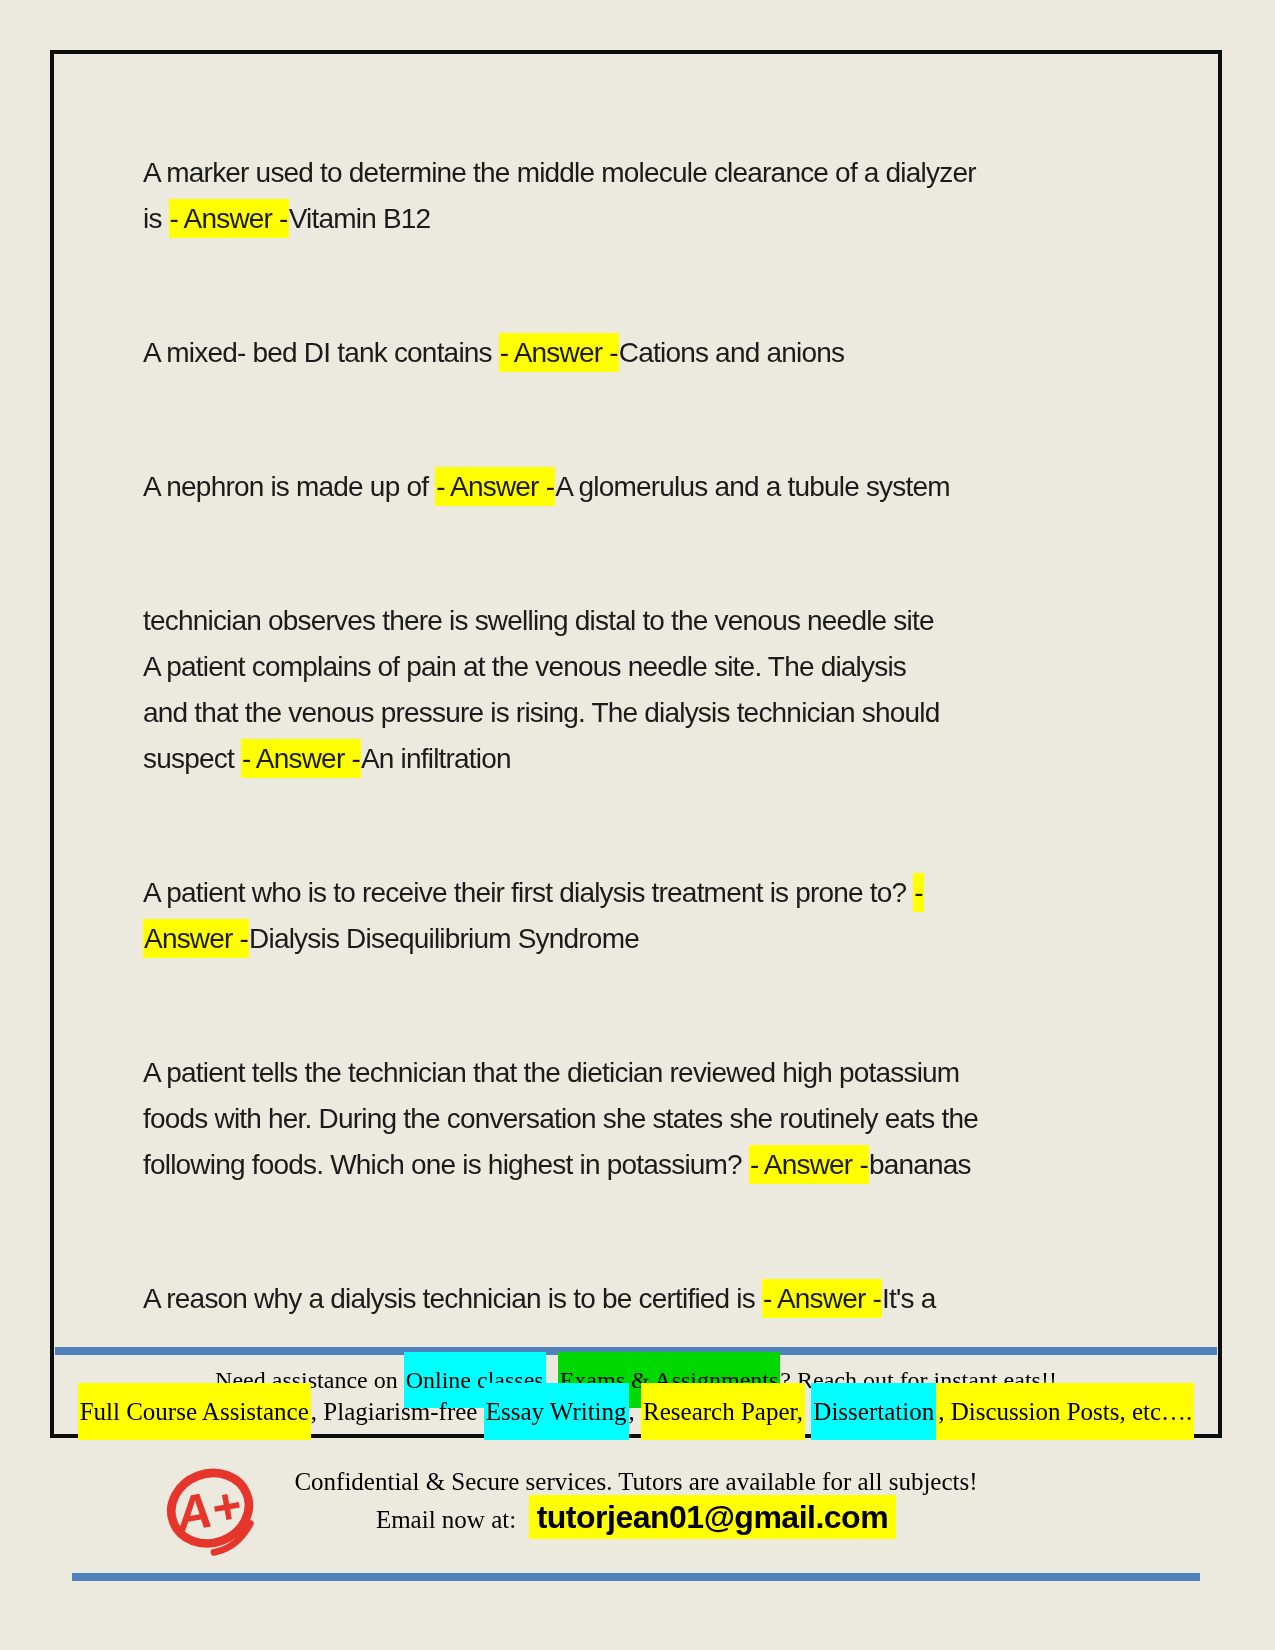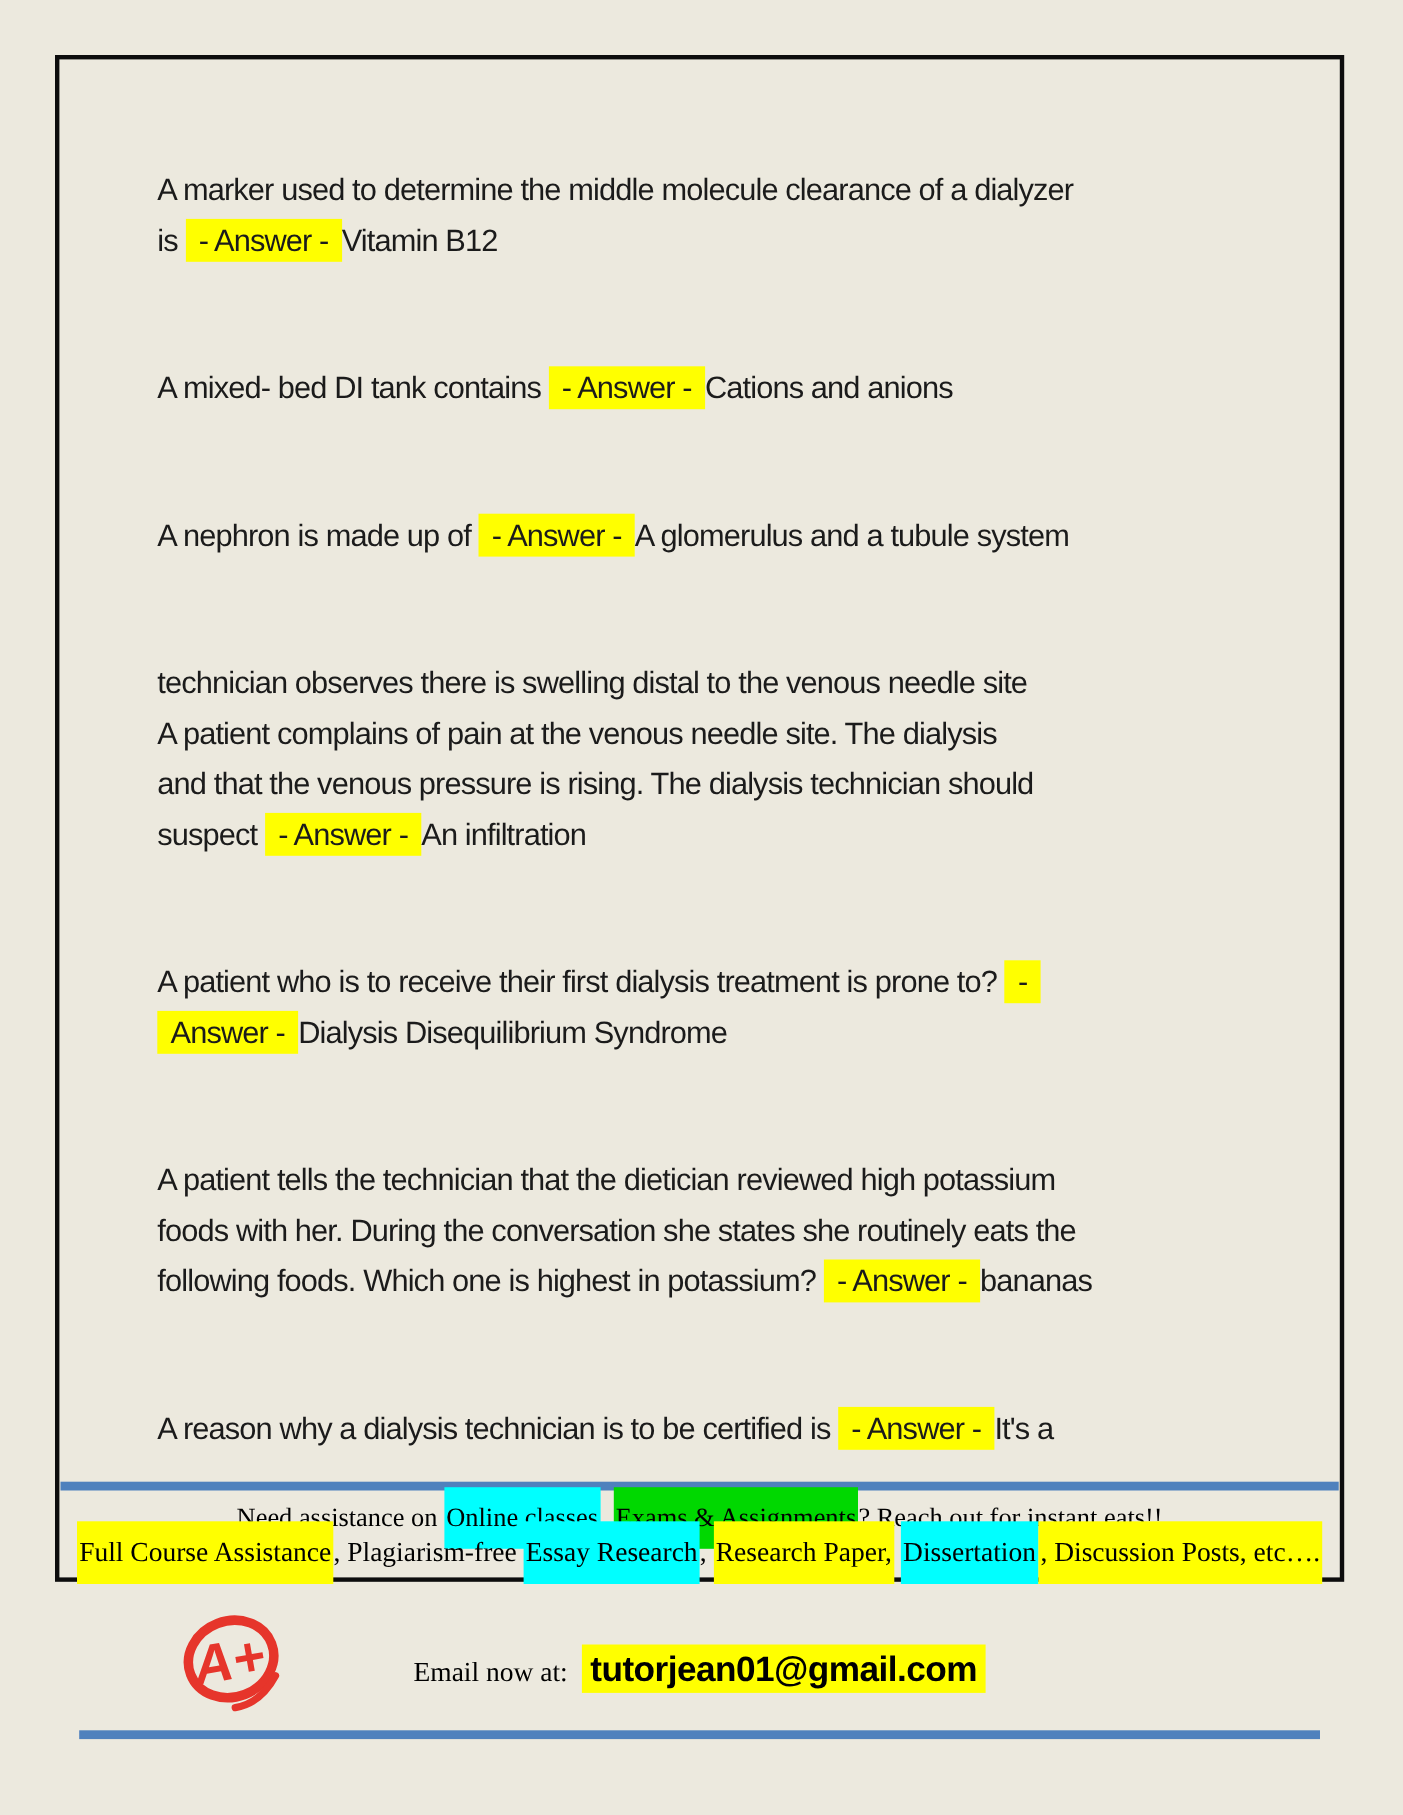--- a/index.html
+++ b/index.html
@@ -27,21 +27,21 @@
   .qa{
     position:absolute;left:89px;top:96px;right:40px;
     color:var(--ink);
   }
   .para{margin:0 0 88px 0;}
   .para:last-child{margin-bottom:0;margin-top:32px;}
   .tline{
     font-size:28px;line-height:46px;letter-spacing:-0.8px;
     white-space:pre;
   }
-  .hl{background:var(--yellow);padding:4px 12px;}
+  .hl{background:var(--yellow);padding:4px 1px;}
   .hl-yellow{background:var(--yellow);}
   .hl-cyan{background:var(--cyan);}
   .hl-green{background:var(--green);}
   
   .divider{position:absolute;height:8px;background:var(--blue);}
   .divider-top{left:1px;right:1px;top:1293px;}
   .divider-bottom{left:18px;right:18px;top:1519px;}
   
   .f-line{
     position:absolute;left:0;right:0;text-align:center;
@@ -93,28 +93,29 @@
       </div>
       <div class="para">
         <div class="tline"><span>A reason why a dialysis technician is to be certified is </span><span class="hl hl-yellow">- Answer -</span><span>It's a</span></div>
       </div>
     </div>
 
   <div class="divider divider-top"></div>
 
   <div class="f-line f-assist"><span>Need assistance on </span><span class="hl hl-cyan">Online classes</span><span>, </span><span class="hl hl-green">Exams &amp; Assignments</span><span>? Reach out for instant eats!!</span></div>
 
-  <div class="f-line f-services"><span class="hl hl-yellow">Full Course Assistance</span><span>, Plagiarism-free </span><span class="hl hl-cyan">Essay Research</span><span>, </span><span class="hl hl-yellow">Research Paper,</span><span> </span><span class="hl hl-cyan">Dissertation</span><span class="hl hl-yellow">, Discussion Posts, etc….</span></div>
+  <div class="f-line f-services"><span class="hl hl-yellow">Full Course Assistance</span><span>, Plagiarism-free </span><span class="hl hl-cyan">Essay Writing</span><span>, </span><span class="hl hl-yellow">Research Paper,</span><span> </span><span class="hl hl-cyan">Dissertation</span><span class="hl hl-yellow">, Discussion Posts, etc….</span></div>
 
   <svg class="logo" viewBox="0 0 100 108" xmlns="http://www.w3.org/2000/svg">
     <g fill="none" stroke="#e6352b" stroke-linecap="round">
       <ellipse cx="48" cy="50" rx="41" ry="36" stroke-width="9" transform="rotate(-21 48 50)"></ellipse>
       <path d="M 52 96 Q 76 92 90 66" stroke-width="7"></path>
     </g>
     <text x="46" y="69" font-family="Liberation Sans, sans-serif" font-size="52" font-weight="bold" font-style="italic" fill="#e6352b" text-anchor="middle" transform="rotate(-10 48 52)">A+</text>
   </svg>
 
+  <div class="f-line f-confidential">Confidential &amp; Secure services. Tutors are available for all subjects!</div>
 
   <div class="f-line f-email"><span>Email now at:  </span><span class="hl hl-yellow">tutorjean01@gmail.com</span></div>
 
   <div class="divider divider-bottom"></div>
 
 </div>
 
 </body></html>

